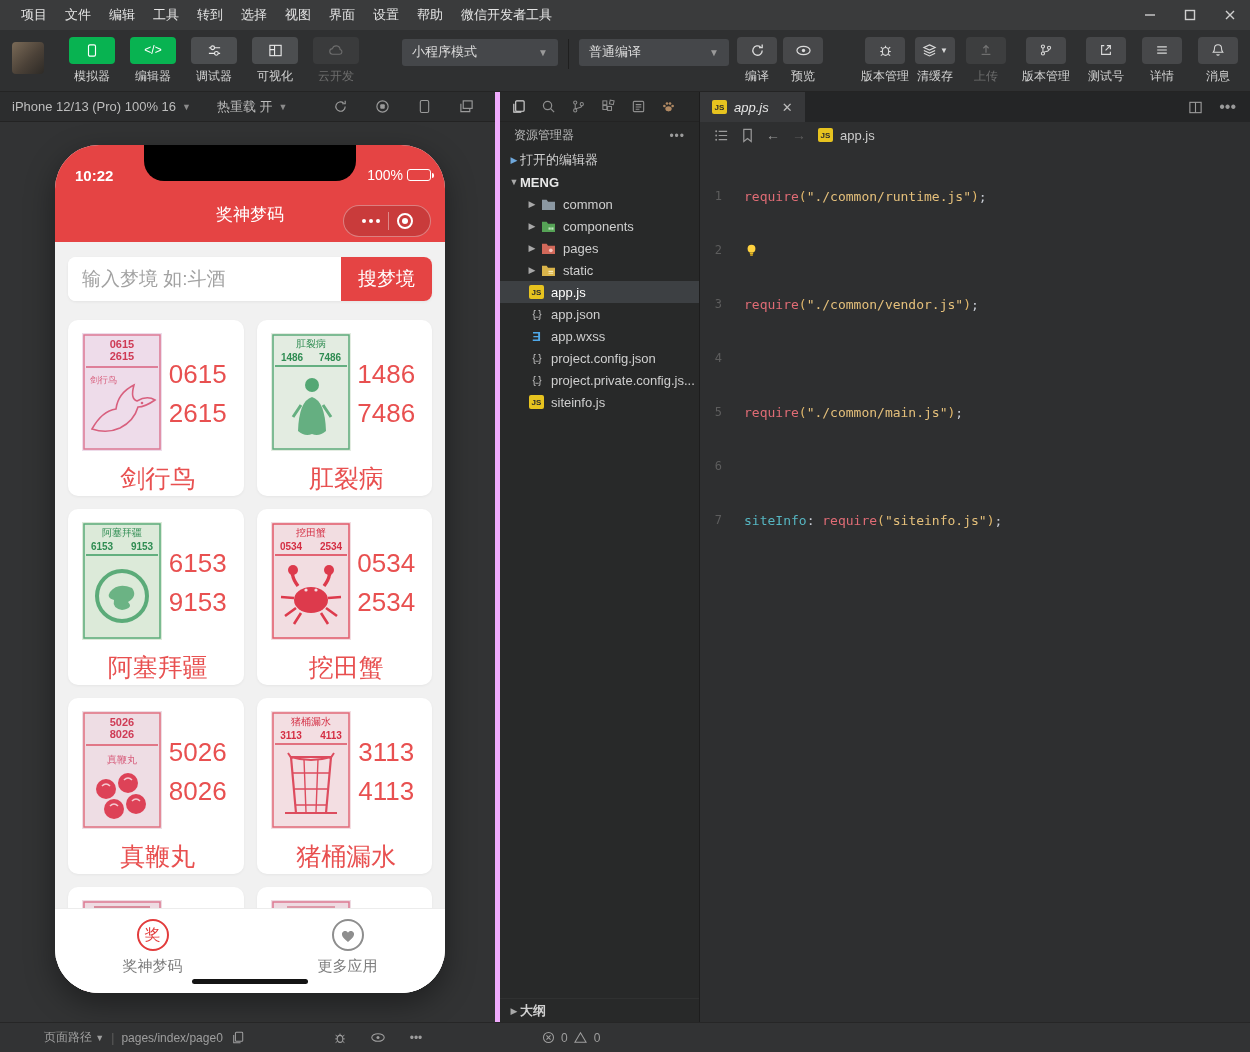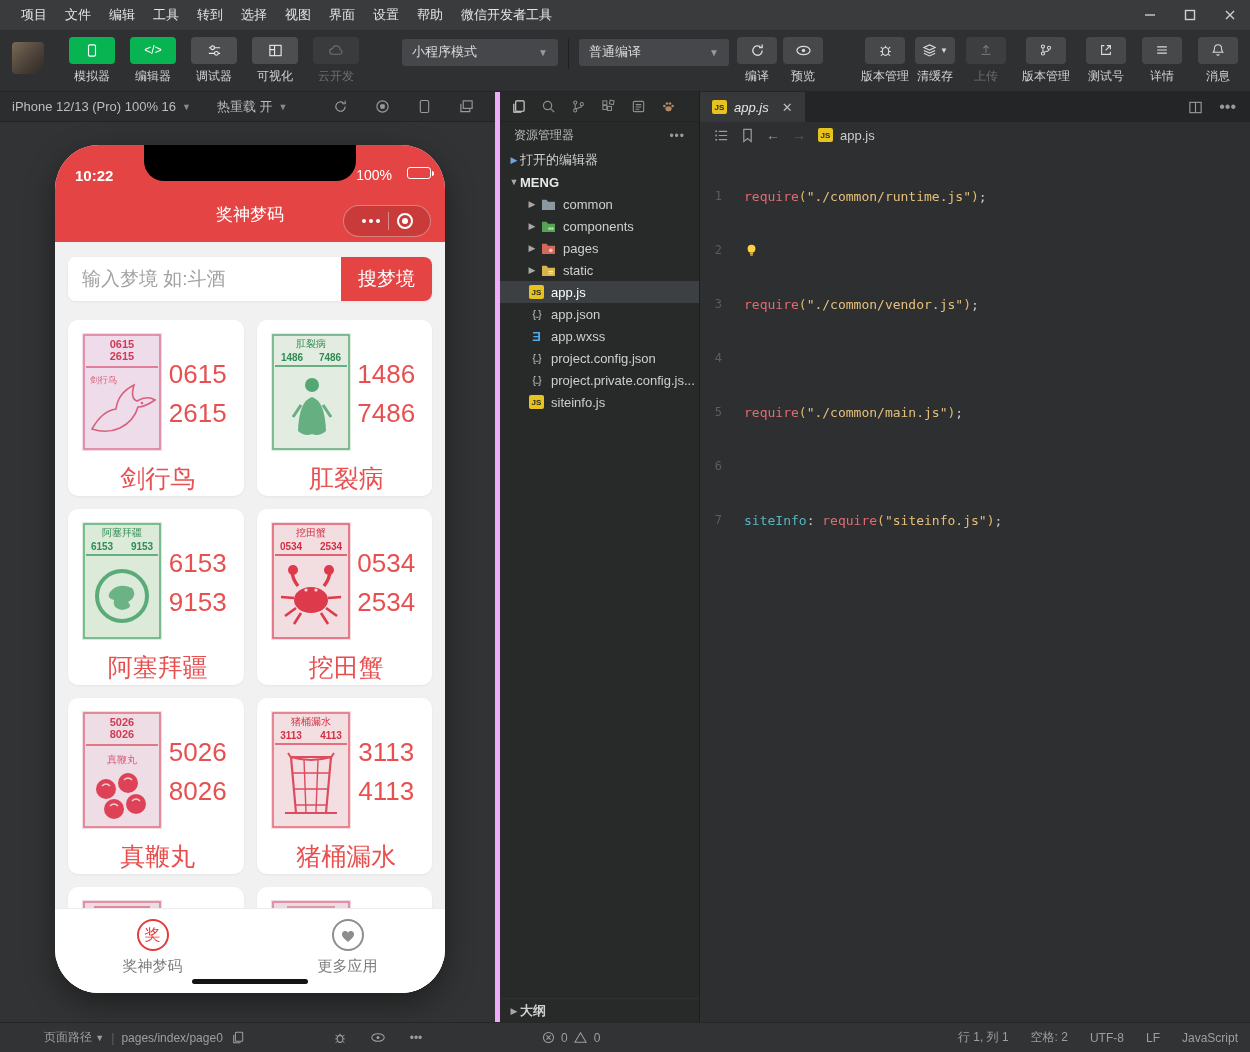--- a/index.html
+++ b/index.html
@@ -49,21 +49,21 @@
   .sim-icons { margin-left:auto; display:flex; gap:24px; color:#9b9b9b; padding-right:8px; }
   .sim-icons .si { width:18px; height:18px; display:flex; align-items:center; justify-content:center; cursor:pointer; }
 
   
   .phone { position:absolute; left:55px; top:53px; width:390px; height:848px; background:#fff;
     border-radius:44px; overflow:hidden; box-shadow:0 10px 30px rgba(0,0,0,.4);padding-left:36px; }
   .p-header { position:absolute; top:0; left:0; right:0; height:97px; background:#e54444; }
   .notch { position:absolute; top:0; left:89px; width:212px; height:36px; background:#000;
     border-radius:0 0 20px 20px; }
   .p-time { position:absolute; top:22px; left:20px; color:#fff; font-size:15px; font-weight:bold; }
-  .p-batt { position:absolute; top:22px; right:14px; display:flex; align-items:flex-start; gap:15px; color:#fff; font-size:14px; }
+  .p-batt { position:absolute; top:22px; right:14px; display:flex; align-items:center; gap:4px; color:#fff; font-size:14px; }
   .batt-body { width:24px; height:12px; border:1px solid #fff; border-radius:3px; padding:1px; position:relative; }
   .batt-fill { width:100%; height:100%; background:#fff; border-radius:1px; }
   .batt-nub { position:absolute; right:-4px; top:3px; width:2px; height:5px; background:#fff; border-radius:0 2px 2px 0; }
   .p-title { position:absolute; top:58px; left:0; right:0; text-align:center; color:#fff; font-size:17px; }
   .capsule { position:absolute; top:60px; right:14px; width:88px; height:32px; border:1px solid rgba(255,255,255,.35);
     background:rgba(0,0,0,.12); border-radius:16px; display:flex; align-items:center; justify-content:center; gap:8px; }
   .cap-dots { display:flex; gap:3px; }
   .cap-dots i { width:4px; height:4px; border-radius:50%; background:#fff; }
   .cap-sep { width:1px; height:18px; background:rgba(255,255,255,.4); }
   .cap-target { width:16px; height:16px; border:2px solid #fff; border-radius:50%; display:flex; align-items:center; justify-content:center; }
@@ -801,22 +801,15 @@
           </svg>
         </span>
       <span>0</span>
       <span class="sbi">
           <svg width="13" height="13" viewBox="0 0 14 14">
             <path d="M7 2L13 12H1z" fill="none" stroke="currentColor" stroke-width="1.1"></path>
           </svg>
         </span>
       <span>0</span>
     </div>
-    <div class="sb-right">
-      <span>行 1, 列 1</span>
-      <span>空格: 2</span>
-      <span>UTF-8</span>
-      <span>LF</span>
-      <span>JavaScript</span>
-    </div>
   </div>
 
 </div>
 
 </body></html>

